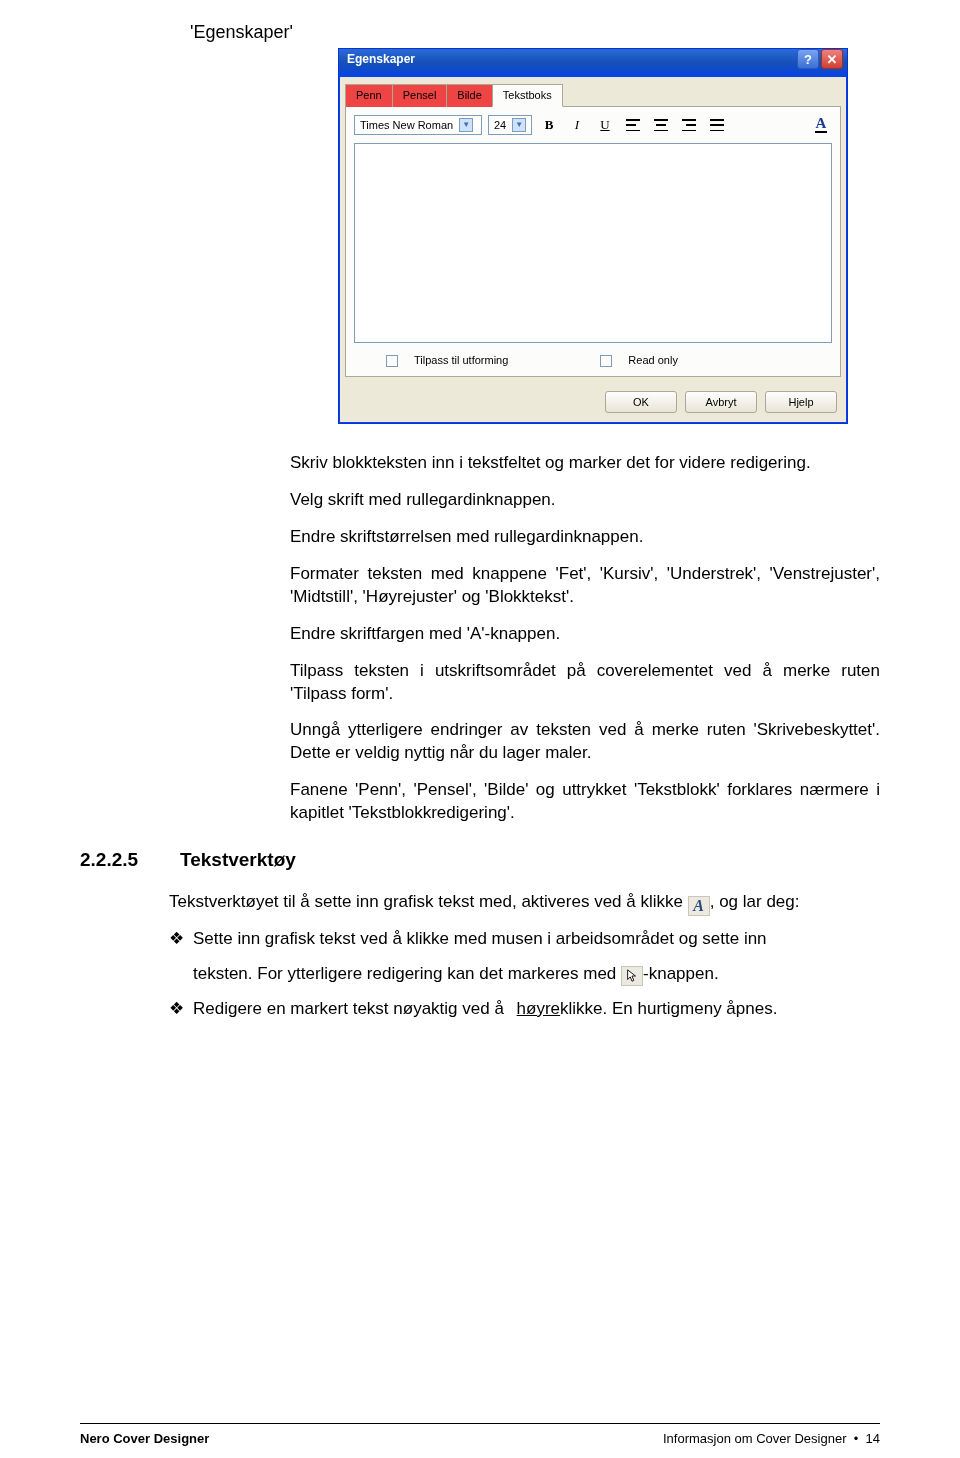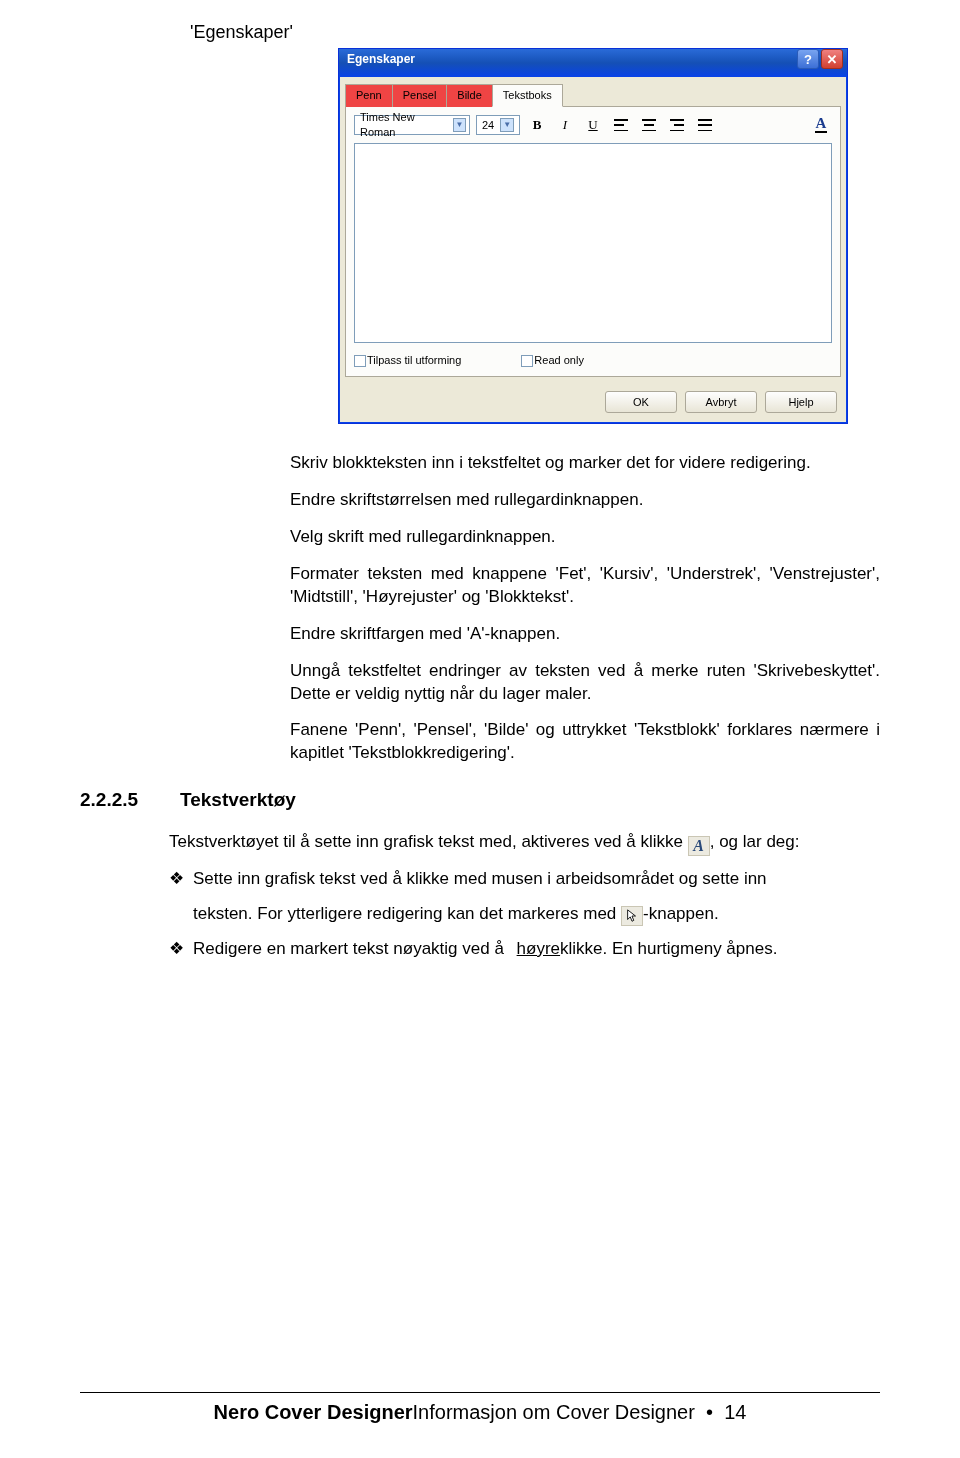--- a/index.html
+++ b/index.html
@@ -135,21 +135,21 @@
     background: #fff;
     height: 200px;
   }
   .checkbox-row {
     margin-top: 10px;
     display: flex;
     gap: 60px;
     font-size: 11px;
     align-items: center;
   }
-  .cb { display:flex; align-items:center; gap:1px; }
+  .cb { display:flex; align-items:center; gap:16px;margin-left:32px; }
   .cb .box {
     width: 12px; height:12px; border:1px solid #7f9db9; background:#fff;
   }
   .button-row {
     display: flex;
     justify-content: flex-end;
     gap: 8px;
     padding: 8px 10px 10px 10px;
   }
   .winbtn {
@@ -185,28 +185,28 @@
     vertical-align: -4px;
     align-items:center; justify-content:center;
     font-size: 15px;
   }
   .inline-icon.a-icon { font-family: "Brush Script MT", cursive; font-style: italic; color:#2a4a7a; font-size:16px; font-weight:bold; }
   .inline-icon.ptr-icon svg { width:12px; height:14px; }
   .underline { text-decoration: underline; padding-left: 8px; }
   
   .footer {
     position: absolute;
-    bottom: 32px;
+    bottom: 10px;
     left: 80px; right: 80px;
     border-top: 1.5px solid #000;
     padding-top: 6px;
     display: flex;
-    justify-content: center;
+    justify-content: space-between;
     font-weight: bold;
-    font-size: 20px;
+    font-size: 13px;
   }
   .footer .right { font-weight: normal; }
 </style>
 </head>
 <body>
 
 <div class="page">
 
   <div class="caption-top">'Egenskaper'</div>
 
@@ -217,21 +217,21 @@
       <span class="tb-btn close">✕</span>
     </div>
     <div class="tabstrip">
       <div class="tab">Penn</div>
       <div class="tab">Pensel</div>
       <div class="tab">Bilde</div>
       <div class="tab active">Tekstboks</div>
     </div>
     <div class="tab-panel">
       <div class="toolbar-row">
-        <div class="combo" style="width:116px">
+        <div class="combo" style="width:128px">
           <span>Times New Roman</span>
           <span class="arrow">▼</span>
         </div>
         <div class="combo" style="width:44px">
           <span>24</span>
           <span class="arrow">▼</span>
         </div>
         <div class="tbtn b">B</div>
         <div class="tbtn i">I</div>
         <div class="tbtn u">U</div>
@@ -283,25 +283,26 @@
     <div class="button-row">
       <button class="winbtn">OK</button>
       <button class="winbtn">Avbryt</button>
       <button class="winbtn">Hjelp</button>
     </div>
   </div>
 
   <div class="doc-body">
     <div class="indent-block">
       <p>Skriv blokkteksten inn i tekstfeltet og marker det for videre redigering.</p>
+      <p>Velg skrift med rullegardinknappen.</p>
       <p>Endre skriftstørrelsen med rullegardinknappen.</p>
-      <p>Velg skrift med rullegardinknappen.</p>
       <p>Formater teksten med knappene 'Fet', 'Kursiv', 'Understrek', 'Venstrejuster', 'Midtstill', 'Høyrejuster' og 'Blokktekst'.</p>
       <p>Endre skriftfargen med 'A'-knappen.</p>
-      <p>Unngå tekstfeltet endringer av teksten ved å merke ruten 'Skrivebeskyttet'. Dette er veldig nyttig når du lager maler.</p>
+      <p>Tilpass teksten i utskriftsområdet på coverelementet ved å merke ruten 'Tilpass form'.</p>
+      <p>Unngå ytterligere endringer av teksten ved å merke ruten 'Skrivebeskyttet'. Dette er veldig nyttig når du lager maler.</p>
       <p>Fanene 'Penn', 'Pensel', 'Bilde' og uttrykket 'Tekstblokk' forklares nærmere i kapitlet 'Tekstblokkredigering'.</p>
     </div>
 
     <div class="section-row">
       <div class="section-num">2.2.2.5</div>
       <div class="section-title">Tekstverktøy</div>
     </div>
 
     <div class="body2">
       <p>

